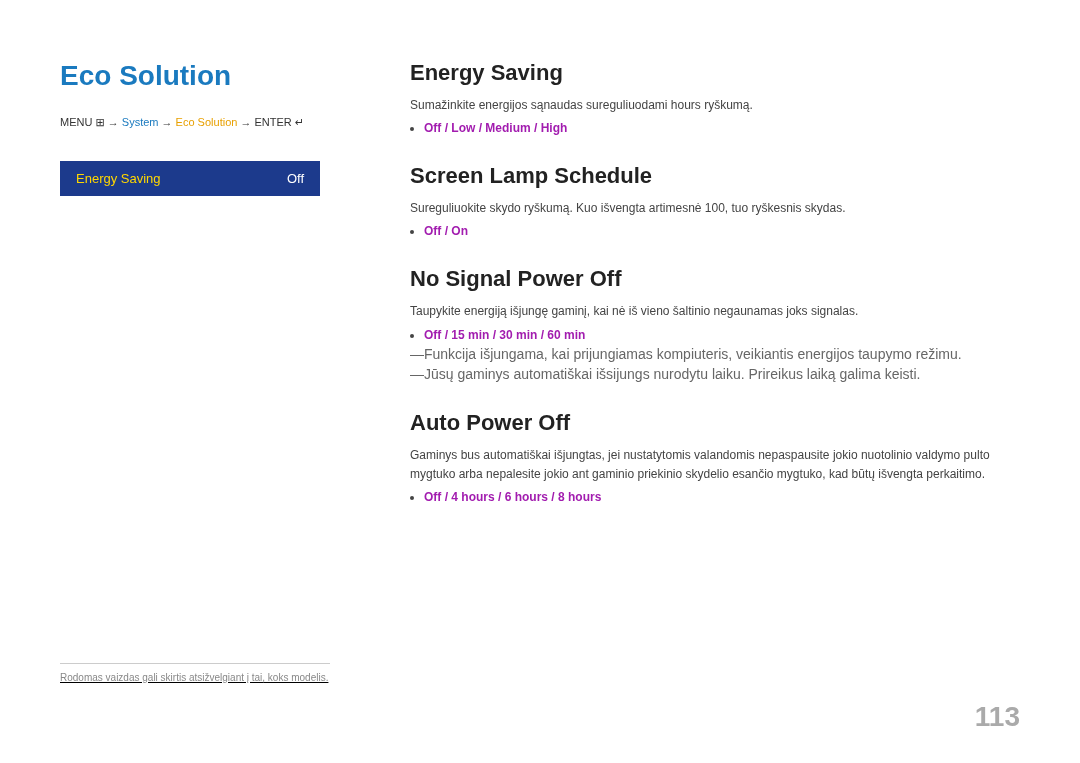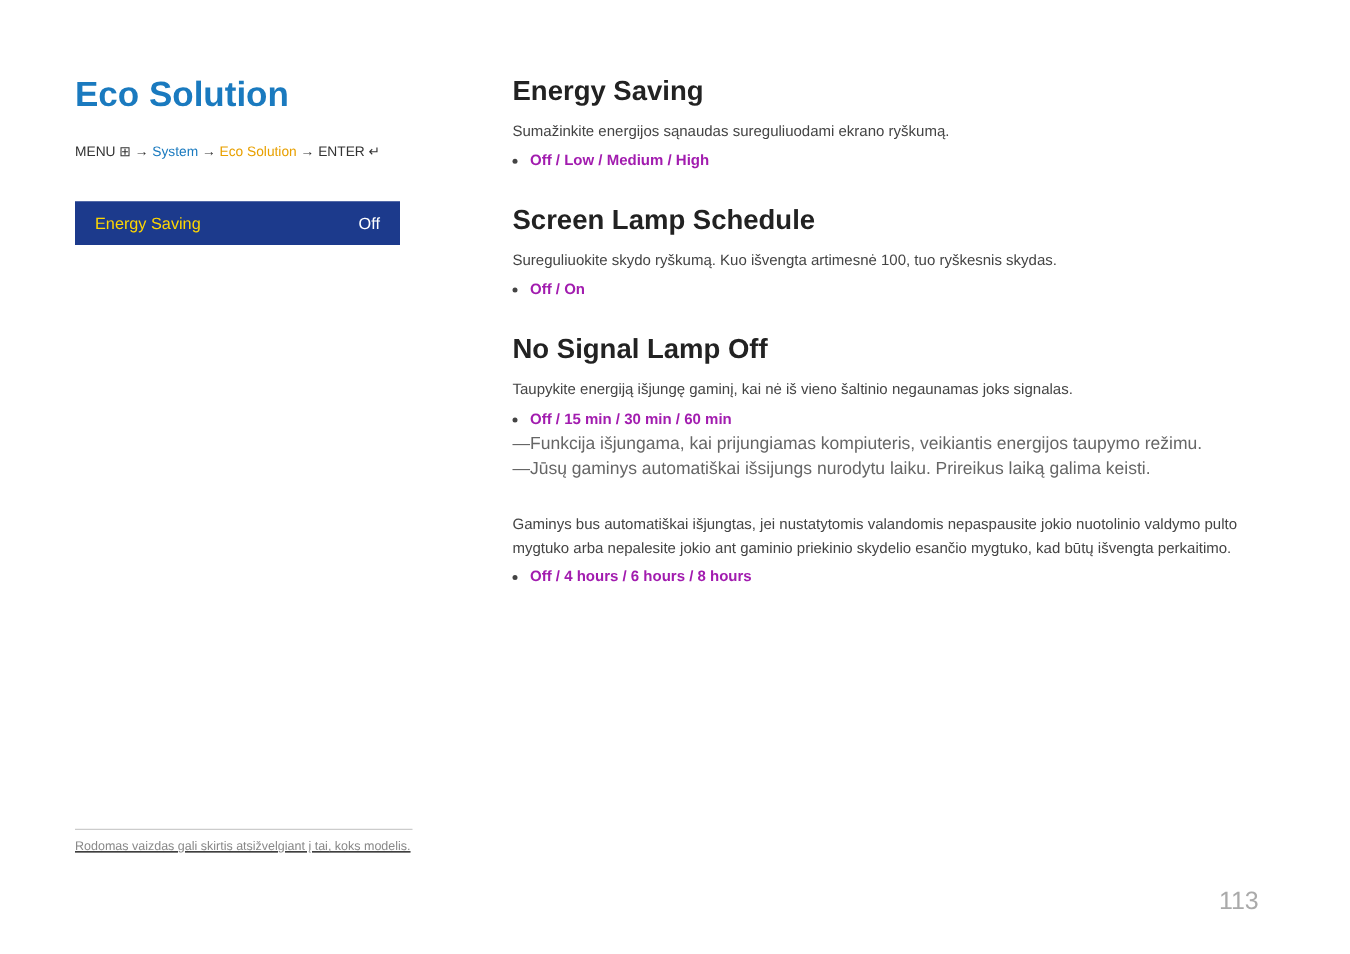--- a/index.html
+++ b/index.html
@@ -118,24 +118,24 @@
       position: relative;
     }
     .note-line::before {
       content: '—';
       position: absolute;
       left: 0;
     }
     .page-number {
       position: absolute;
       bottom: 30px;
-      right: 73px;
-      font-size: 20px;
+      right: 60px;
+      font-size: 28px;
       color: #aaa;
-      font-weight: 400;
+      font-weight: 700;
     }
   </style>
 </head>
 <body>
 
 <div class="page-container">
 
   <div class="left-panel">
     <div class="eco-solution-title">Eco Solution</div>
 
@@ -154,45 +154,46 @@
     <div class="menu-box">
       <span class="label">Energy Saving</span>
       <span class="value">Off</span>
     </div>
   </div>
 
   <div class="right-panel">
 
     <div class="section">
       <div class="section-title">Energy Saving</div>
-      <div class="section-desc">Sumažinkite energijos sąnaudas sureguliuodami ekrano ryškumą.</div>
+      <div class="section-desc">Sumažinkite energijos sąnaudas sureguliuodami hours ryškumą.</div>
       <ul class="section-options">
         <li><span class="highlight">Off / Low / Medium / High</span></li>
       </ul>
     </div>
 
     <div class="section">
       <div class="section-title">Screen Lamp Schedule</div>
       <div class="section-desc">Sureguliuokite skydo ryškumą. Kuo išvengta artimesnė 100, tuo ryškesnis skydas.</div>
       <ul class="section-options">
         <li><span class="highlight">Off / On</span></li>
       </ul>
     </div>
 
     <div class="section">
-      <div class="section-title">No Signal Lamp Off</div>
+      <div class="section-title">No Signal Power Off</div>
       <div class="section-desc">Taupykite energiją išjungę gaminį, kai nė iš vieno šaltinio negaunamas joks signalas.</div>
       <ul class="section-options">
         <li><span class="highlight">Off / 15 min / 30 min / 60 min</span></li>
       </ul>
       <div class="note-line">Funkcija išjungama, kai prijungiamas kompiuteris, veikiantis energijos taupymo režimu.</div>
       <div class="note-line">Jūsų gaminys automatiškai išsijungs nurodytu laiku. Prireikus laiką galima keisti.</div>
     </div>
 
     <div class="section">
+      <div class="section-title">Auto Power Off</div>
       <div class="section-desc">Gaminys bus automatiškai išjungtas, jei nustatytomis valandomis nepaspausite jokio nuotolinio valdymo pulto mygtuko arba nepalesite jokio ant gaminio priekinio skydelio esančio mygtuko, kad būtų išvengta perkaitimo.</div>
       <ul class="section-options">
         <li><span class="highlight">Off / 4 hours / 6 hours / 8 hours</span></li>
       </ul>
     </div>
 
   </div>
 </div>
 
 <div class="left-note">

